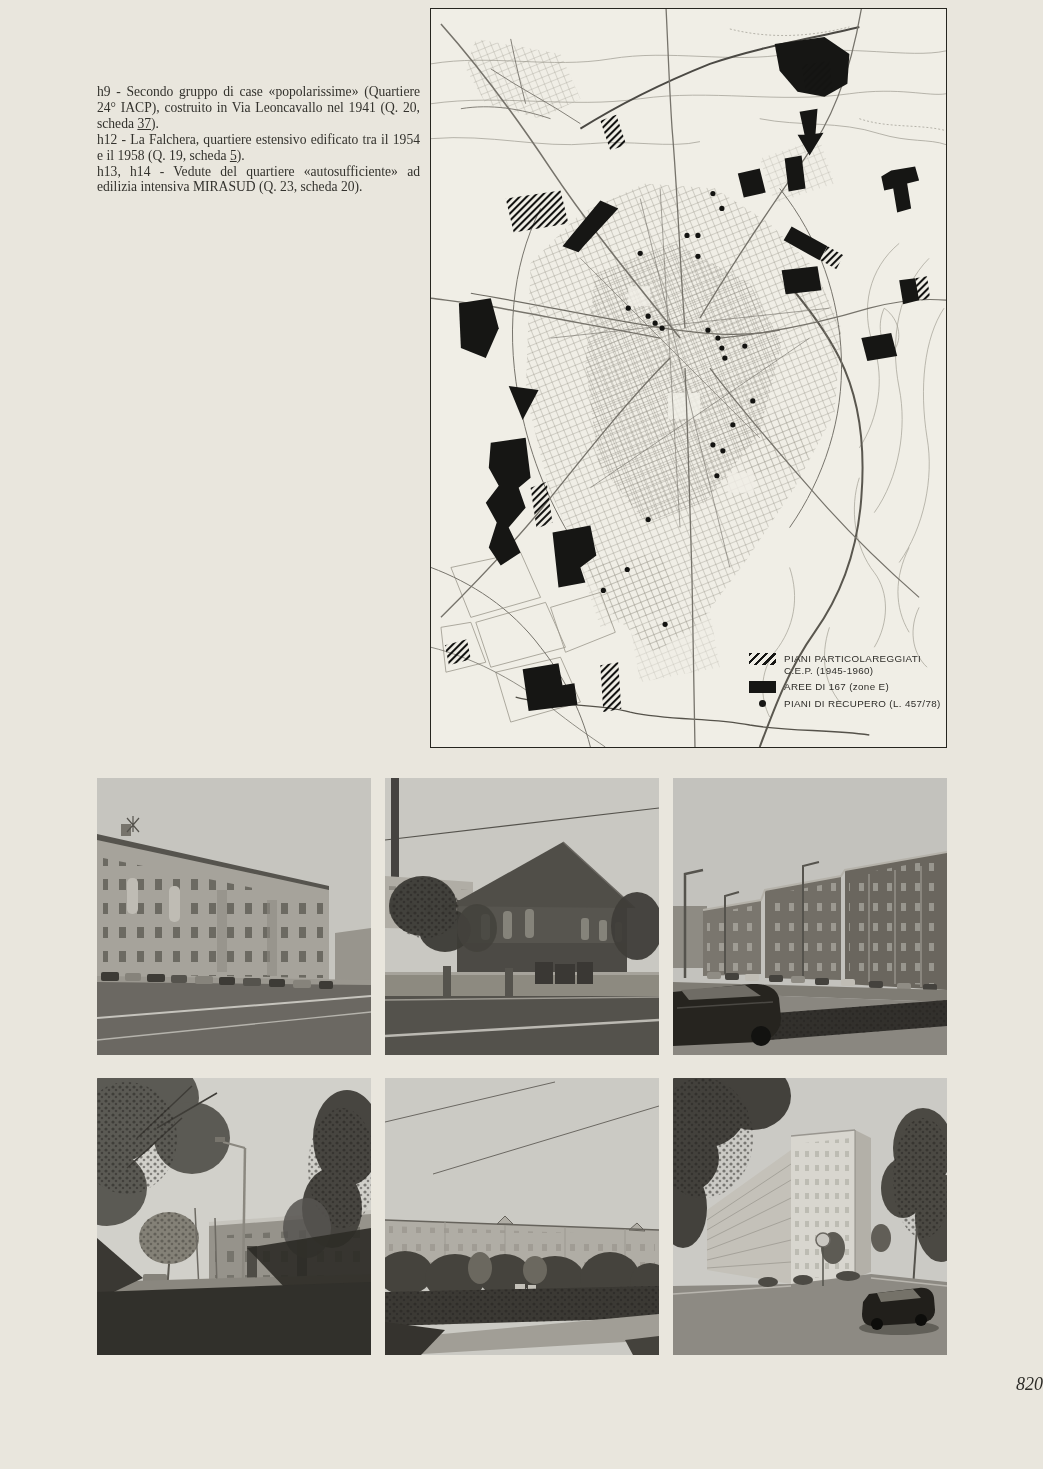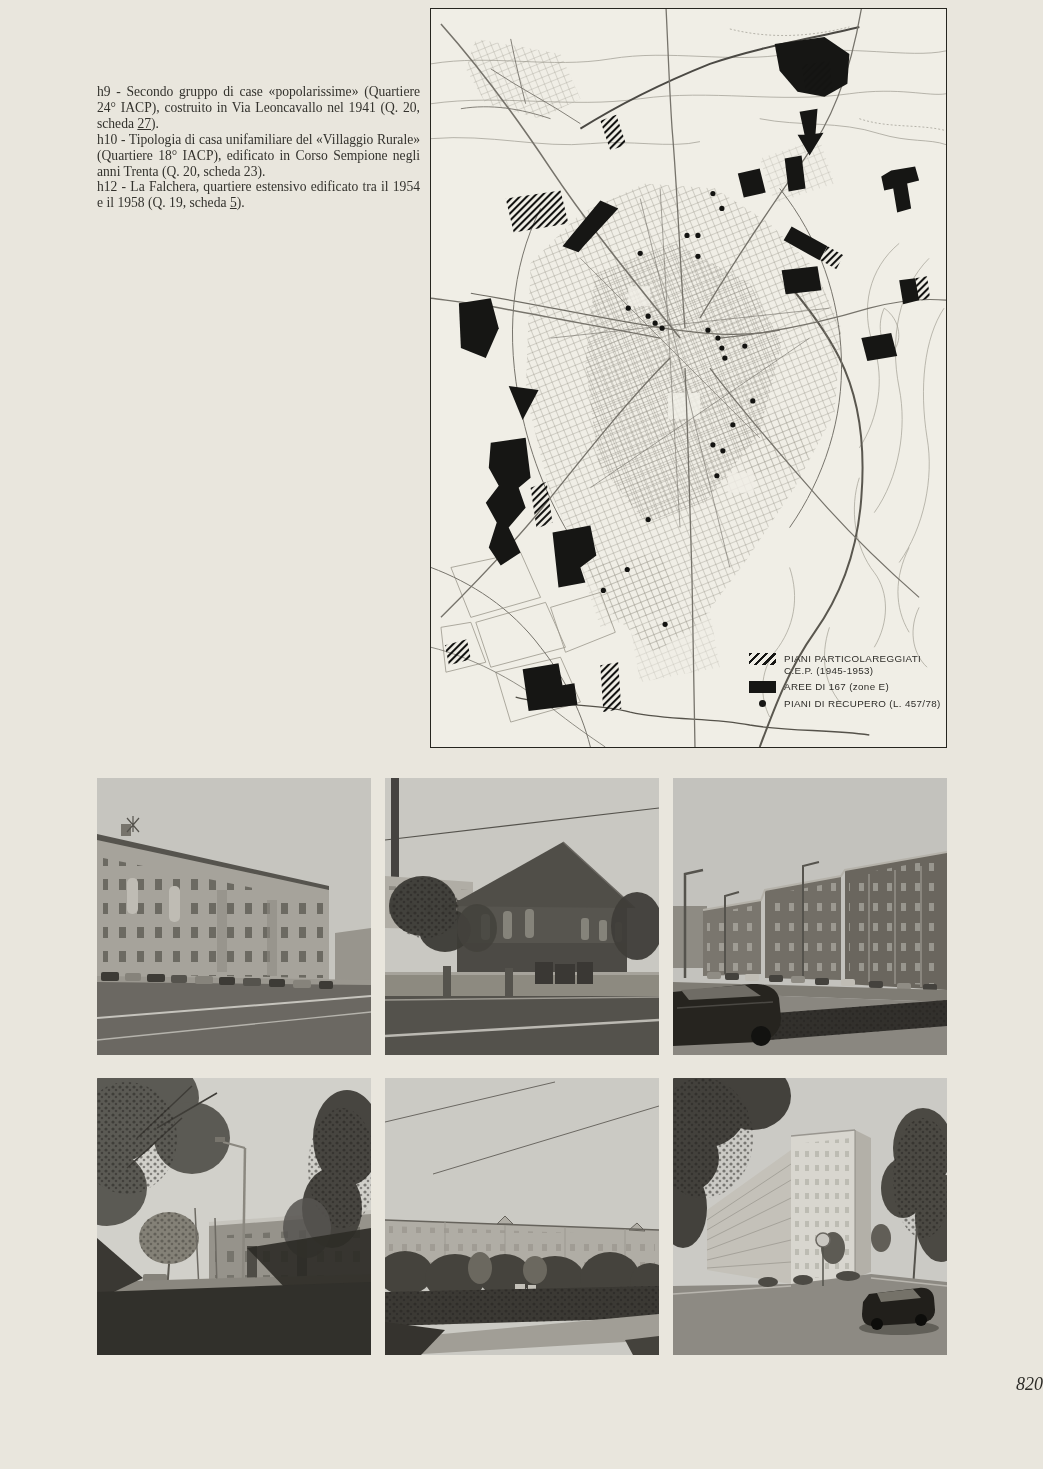--- a/index.html
+++ b/index.html
@@ -65,23 +65,23 @@
       <circle cx="2" cy="2" r="1.6" fill="#23221e" opacity="0.5"></circle>
       <circle cx="5" cy="5" r="1.3" fill="#23221e" opacity="0.45"></circle>
     </pattern>
   </defs>
 </svg>
 </div>
 
 <div class="page">
 
   <div class="captions">
-    <p><span>h9 - Secondo gruppo di case «popolarissime» (Quartiere 24° IACP), costruito in Via Leoncavallo nel 1941 (Q. 20, scheda </span><span class="u">27</span><span>).</span></p>
-    <p><span>h10 - Tipologia di casa unifamiliare del «Villaggio Rurale» (Quartiere 18° IACP), edificato in Corso Sempione negli anni Trenta (Q. 20, scheda 23).</span><span class="u"></span><span></span></p>
+    <p><span>h9 - Secondo gruppo di case «popolarissime» (Quartiere 24° IACP), costruito in Via Leoncavallo nel 1941 (Q. 20, scheda </span><span class="u">37</span><span>).</span></p>
     <p><span>h12 - La Falchera, quartiere estensivo edificato tra il 1954 e il 1958 (Q. 19, scheda </span><span class="u">5</span><span>).</span></p>
+    <p><span>h13, h14 - Vedute del quartiere «autosufficiente» ad edilizia intensiva MIRASUD (Q. 23, scheda 20).</span><span class="u"></span><span></span></p>
   </div>
 
   <div class="map-fig">
     <svg class="mapsvg" viewBox="0 0 517 740" preserveAspectRatio="none">
       <rect x="0" y="0" width="517" height="740" fill="#f0eee6"></rect>
 
       <g stroke="#9b988e" stroke-width="0.7" fill="none">
         <path d="M0,55 C60,45 120,60 180,50 C240,40 300,55 360,45 C420,35 480,50 517,42"></path>
         <path d="M0,95 C70,85 140,100 210,90 C280,80 350,95 420,85 C470,78 500,88 517,85"></path>
         <path d="M0,130 C60,125 110,140 160,135 C200,131 240,140 270,133"></path>
@@ -203,21 +203,21 @@
         <circle cx="173" cy="583" r="2.6"></circle>
           <circle cx="235" cy="617" r="2.6"></circle>
       </g>
     </svg>
 
     <div class="legend">
       <div class="legend-row">
         <span class="swatch hatch"></span>
         <span class="legend-text">
           <span>PIANI PARTICOLAREGGIATI</span>
-          <span>C.E.P. (1945-1953)</span>
+          <span>C.E.P. (1945-1960)</span>
         </span>
       </div>
       <div class="legend-row">
         <span class="swatch solid"></span>
         <span class="legend-text">
           <span>AREE DI 167 (zone E)</span>
         </span>
       </div>
       <div class="legend-row">
         <span class="swatch dotw">

